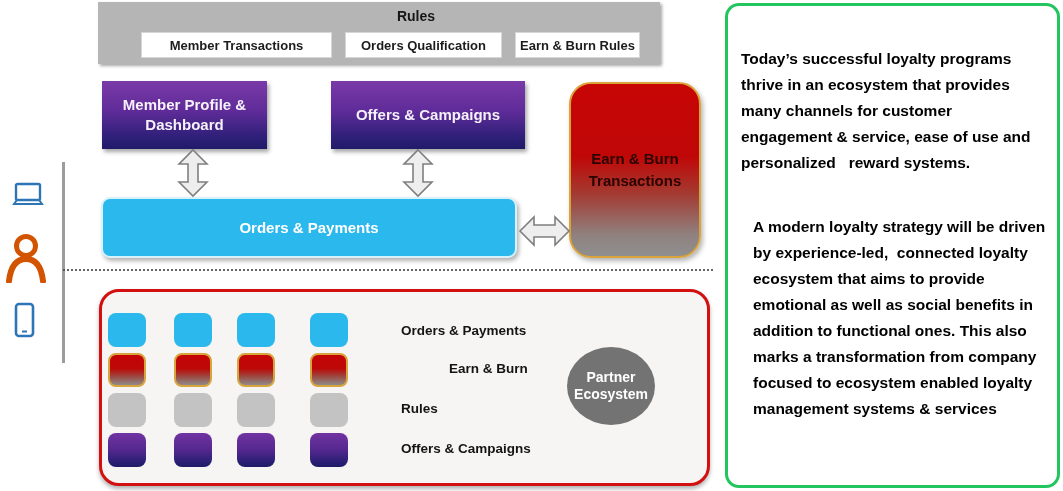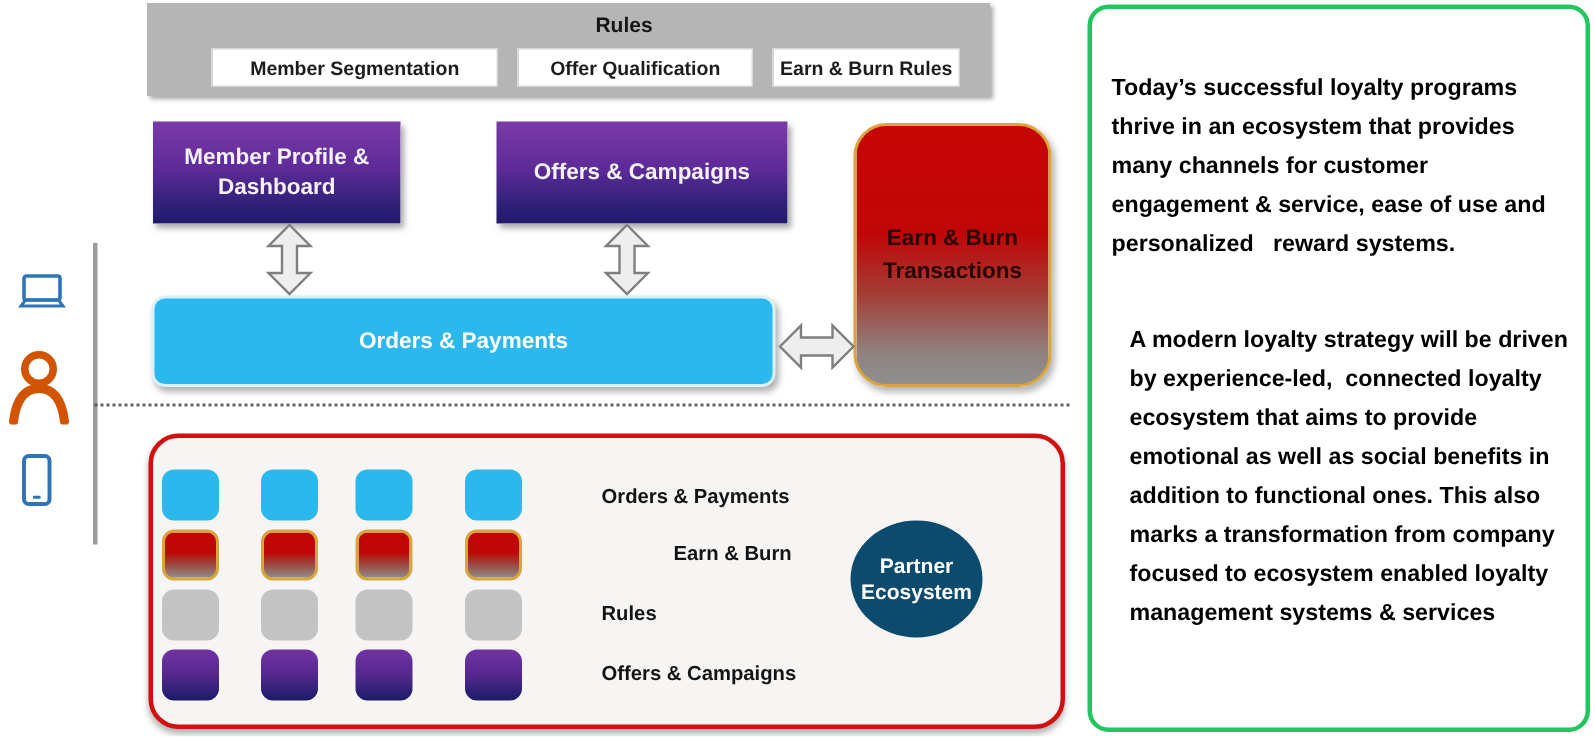--- a/index.html
+++ b/index.html
@@ -56,43 +56,43 @@
   .sq-cyan{background:#2bb8ec;}
   .sq-red{background:linear-gradient(180deg,#c40404 0%,#bd0808 45%,#9c4a42 72%,#8f8b8a 100%);
           border:2px solid #d8a43c;}
   .sq-gray{background:#c3c3c3;}
   .sq-purple{background:linear-gradient(180deg,#7233a2 0%,#54288f 50%,#2a1f74 85%,#1f1a68 100%);}
   .c1{left:6px;} .c2{left:72px;} .c3{left:135px;} .c4{left:208px;}
   .r1{top:21px;} .r2{top:61px;} .r3{top:101px;} .r4{top:141px;}
   .legend-label{position:absolute;left:299px;width:220px;font-size:13.5px;font-weight:600;color:#141414;}
   .ll1{top:31px;} .ll2{top:69px;margin-left:48px;} .ll3{top:109px;} .ll4{top:149px;}
   .partner{position:absolute;left:465px;top:55px;width:88px;height:78px;border-radius:50%;
-           background:#0c4a6e;display:flex;align-items:center;justify-content:center;text-align:center;
+           background:#737373;display:flex;align-items:center;justify-content:center;text-align:center;
            color:#ffffff;font-weight:700;font-size:14px;line-height:17px;padding:0 10px;box-sizing:border-box;}
 
   
   .side-panel{left:725px;top:3px;width:335px;height:485px;background:#ffffff;
               border:3px solid #22c55e;border-radius:14px;box-sizing:border-box;}
   .side-text{position:absolute;left:13px;top:40px;width:303px;
              font-size:15.5px;font-weight:700;line-height:26px;color:#000;
              white-space:pre-wrap;}
   .side-text + .side-text{ }
   .pt1{top:40px;} .pt2{top:208px;margin-left:12px;}
 
   .icon-svg{display:block;}
 </style>
 </head>
 <body>
 
 <div id="stage">
 
   <div class="abs rules-bar">
     <div class="rules-title">Rules</div>
-    <div class="rules-item ri1">Member Segmentation</div>
-    <div class="rules-item ri2">Offer Qualification</div>
+    <div class="rules-item ri1">Member Transactions</div>
+    <div class="rules-item ri2">Orders Qualification</div>
     <div class="rules-item ri3">Earn &amp; Burn Rules</div>
   </div>
 
   <div class="abs pbox pbox1">Member Profile &amp; Dashboard</div>
   <div class="abs pbox pbox2">Offers &amp; Campaigns</div>
   <div class="abs redbox">Earn &amp; Burn Transactions</div>
   <div class="abs cyanbox">Orders &amp; Payments</div>
 
   <svg class="abs arrow" style="left:177px;top:149px" width="32" height="48" viewBox="0 0 32 48">
     <path d="M16,1 L30,15 H21 V33 H30 L16,47 L2,33 H11 V15 H2 Z"></path>

